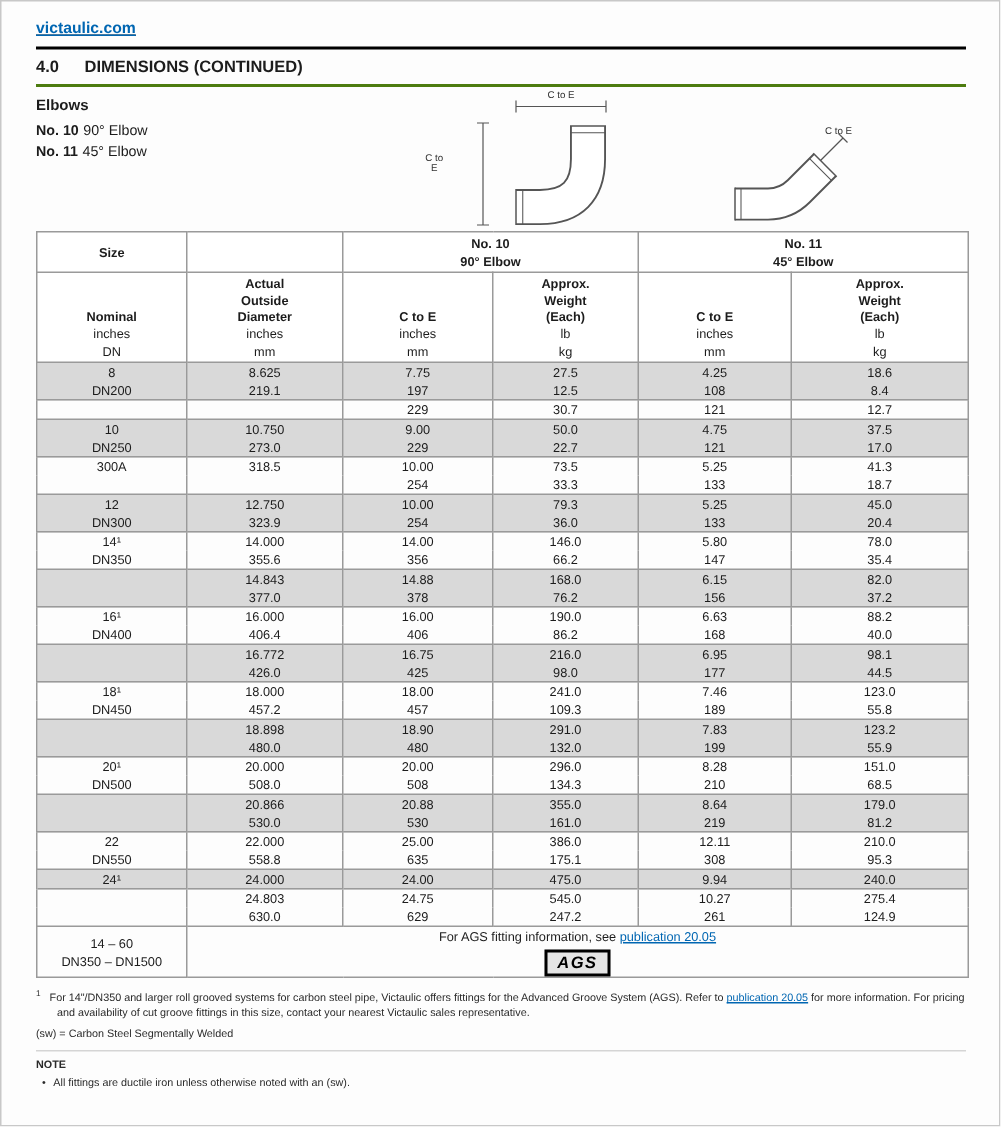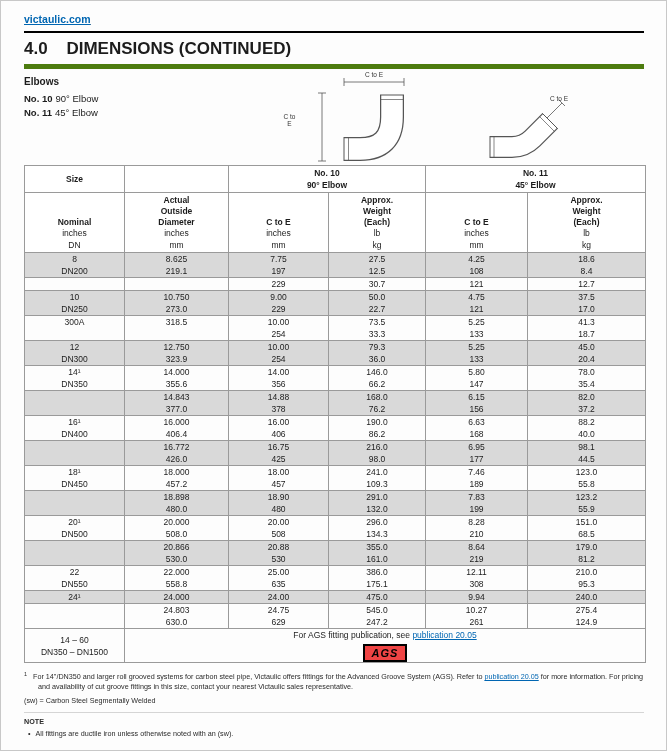--- a/index.html
+++ b/index.html
@@ -9,21 +9,21 @@
     background:#fdfdfd; border:1px solid #c8c8c8; padding:8px 22px 0 23px;
     overflow:hidden;
   }
   a.link { color:#0066b2; text-decoration:underline; cursor:pointer; }
 
   
   .topbar { border-bottom:2px solid #000; padding-bottom:4px;text-decoration:underline; }
   .site-link { font-size:10.5px; font-weight:bold; }
 
   
-  .section-heading { padding:6px 0 5px 0; border-bottom:5px solid #4d7c0f; font-size:17px; font-weight:bold; }
+  .section-heading { padding:6px 0 5px 0; border-bottom:2px solid #4d7c0f; font-size:11px; font-weight:bold; }
   .sec-num { margin-right:14px; }
 
   
   .intro { position:relative; height:96px; }
   .elbows-title { position:absolute; top:7px; left:0; font-size:10px; font-weight:bold; }
   .prod { position:absolute; left:0; font-size:9.5px; }
   .prod1 { top:24px; } .prod2 { top:38px; }
   .prod-no { font-weight:bold; margin-right:3px; }
   .diagram { position:absolute; }
   .d90 { left:258px; top:4px; width:150px; height:92px; }
@@ -43,21 +43,21 @@
   .hunit { white-space:pre-line; font-weight:normal; line-height:11.5px; }
   tbody tr.l1 td { border-bottom:none; }
   tbody tr.l2 td { border-top:none; }
   tbody tr.shade td { background:#d9d9d9; }
   tfoot td { padding:3px 2px; }
   .range-cell div { line-height:12px; }
   .ags-line { font-size:8.5px; line-height:12px; }
   .ags-logo {
     display:inline-block; margin-top:3px; border:2px solid #000;
     font-weight:bold; font-style:italic; font-size:11px; letter-spacing:1px;
-    padding:0 7px; line-height:14px; color:#000; background:#ef4444;
+    padding:0 7px; line-height:14px; color:#000; background:#e5e5e5;
   }
 
   
   .footnotes { margin-top:7px; font-size:7.2px; color:#2a2a2a; line-height:9.5px; }
   .fn { padding-left:14px; text-indent:-14px; margin-bottom:5px; }
   .fn-marker { font-size:5.5px; vertical-align:super; margin-right:6px; }
   .fn a.link { font-size:7.2px; }
   .fn-sw { margin-bottom:6px; }
   .note-sep { border:none; border-top:1px solid #d5d5d5; margin:5px 0 4px 0; }
   .note-title { font-weight:bold; margin-bottom:3px; }
@@ -433,21 +433,21 @@
         </tr>
       </tbody>
     <tfoot>
       <tr>
         <td class="range-cell">
           <div>14 – 60</div>
           <div>DN350 – DN1500</div>
         </td>
         <td colspan="5">
           <div class="ags-line">
-            <span>For AGS fitting publication, see </span><a class="link" href="#">publication 20.05</a>
+            <span>For AGS fitting information, see </span><a class="link" href="#">publication 20.05</a>
           </div>
           <div class="ags-logo">AGS</div>
         </td>
       </tr>
     </tfoot>
   </table>
 
   <div class="footnotes">
     <div class="fn">
       <span class="fn-marker">1</span><span>For 14"/DN350 and larger roll grooved systems for carbon steel pipe, Victaulic offers fittings for the Advanced Groove System (AGS). Refer to </span><a class="link" href="#">publication 20.05</a><span> for more information. For pricing and availability of cut groove fittings in this size, contact your nearest Victaulic sales representative.</span>

